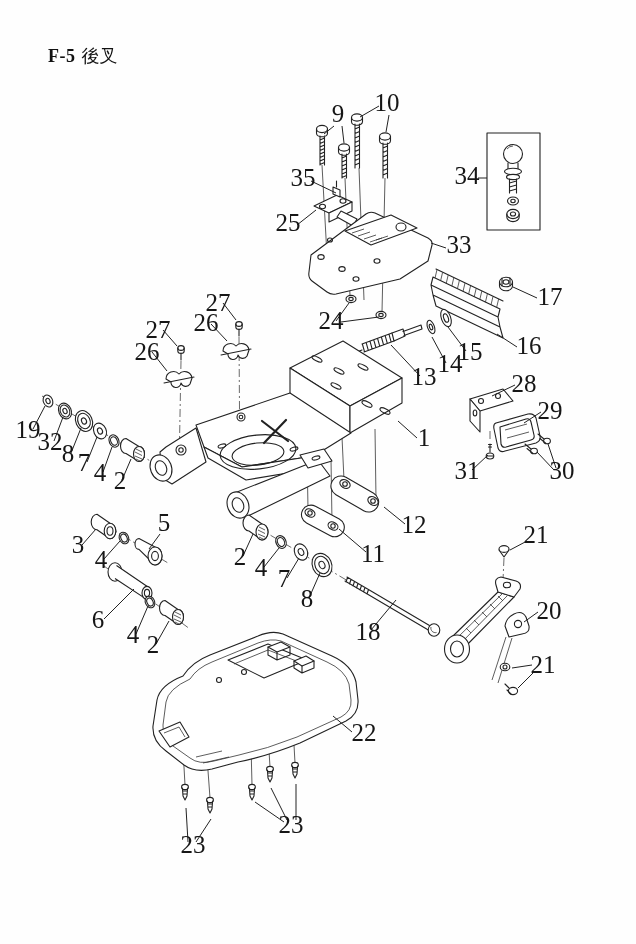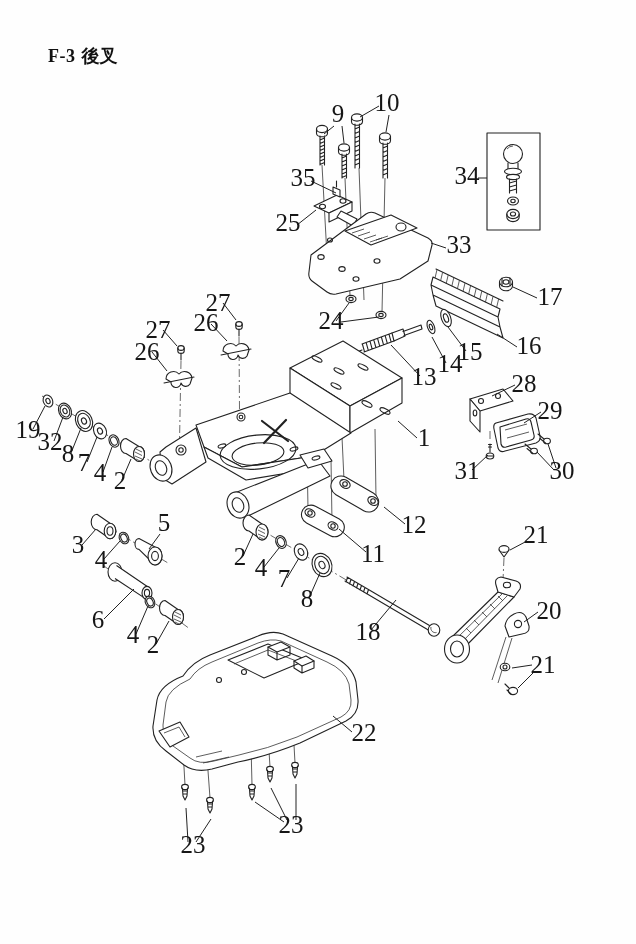--- a/index.html
+++ b/index.html
@@ -1,35 +1,35 @@
 <!DOCTYPE html>
 <html><head>
 <meta charset="utf-8">
 <style>
   html,body{margin:0;padding:0;background:#ffffff;}
   .page{position:relative;width:636px;height:944px;background:#fefefe;overflow:hidden;
         font-family:"Liberation Serif", serif;}
   .title{position:absolute;left:48px;top:44px;font-size:18px;color:#111;}
   .title .code{font-weight:bold;letter-spacing:.5px;}
-  .title .name{margin-left:6px;font-weight:700;}
+  .title .name{margin-left:6px;font-weight:400;}
   svg{position:absolute;left:0;top:0;}
   .callout{font-family:"Liberation Serif", serif;font-size:25px;fill:#161616;text-anchor:middle;}
   .ln{stroke:#222;stroke-width:1.1;fill:none;stroke-linecap:round;stroke-linejoin:round;}
   .fw{stroke:#222;stroke-width:1.1;fill:#ffffff;stroke-linejoin:round;}
   .thin{stroke:#333;stroke-width:.8;fill:none;}
   .leader{stroke:#222;stroke-width:1;fill:none;}
   .dash{stroke:#444;stroke-width:.8;fill:none;stroke-dasharray:8 3 2 3;}
   .rib{stroke:#222;stroke-width:2.2;fill:none;stroke-linecap:round;}
 </style>
 </head>
 <body>
 
 <div class="page">
   <div class="title">
-    <span class="code">F-3</span><span class="name">後叉</span>
+    <span class="code">F-5</span><span class="name">後叉</span>
   </div>
 
   <svg width="636" height="944" viewBox="0 0 636 944">
 
     <g>
       <path class="dash" d="M42,396 L152,462 M92,517 L168,563 M104,566 L190,629 M243,519 L348,581 M239,337 L239.5,410 M181,361 L179.5,443 M504,558 L503,580 M490,439 L490,430"></path>
       <path class="thin" d="M322,165 L329,292 M345,178 L350,296 M359,168 L364,300 M385,178 L382,312 M342,437 L344,480 M375,429 L376,499 M307,452 L308,509 M331,459 L332,522 M183,749 L185,785 M207,757 L210,798 M251,745 L252,785 M268,735 L270,767 M293,727 L295,763 M506,637 L492,680 M512,638 L498,683"></path>
     </g>
 
     <g>

